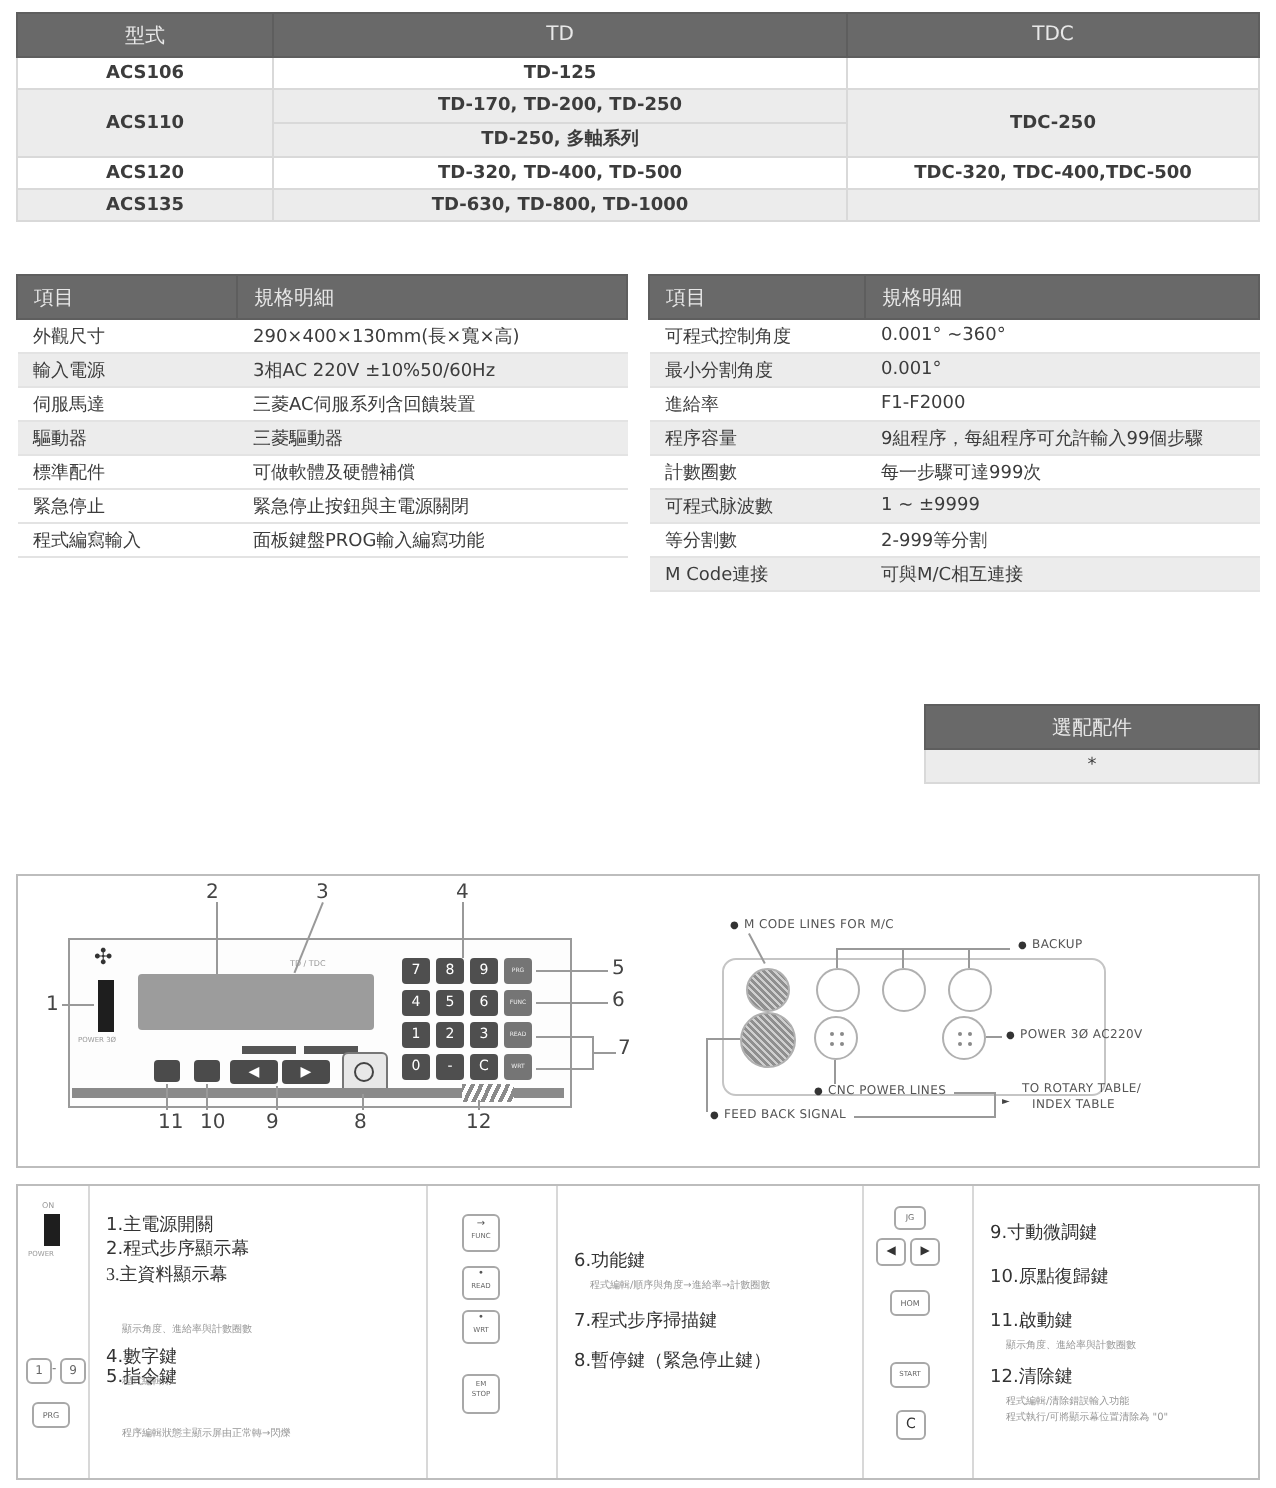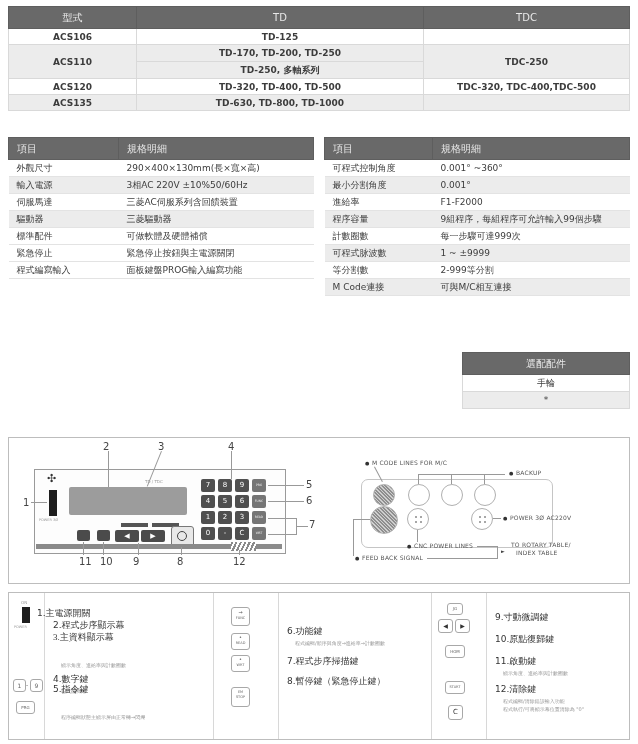--- a/index.html
+++ b/index.html
@@ -186,23 +186,20 @@
           <td>可與M/C相互連接</td>
         </tr>
   </tbody>
     </table>
 
 
   <table id="opt-acc" class="abs">
     <tbody>
         <tr>
           <th>選配配件</th>
-        </tr>
-    <tr>
-          <td>手輪</td>
         </tr>
     <tr class="alt">
           <td>*</td>
         </tr>
   </tbody>
     </table>
 
   <div id="diagram" class="framebox">
 
     <div class="panel-rect" style="left:25px;top:31px;width:250px;height:83px;"></div>
@@ -321,21 +318,21 @@
     <div class="vdiv" style="left:477px;"></div>
 
     <span class="tiny" style="left:12px;top:8px;font-size:4px;">ON</span>
     <div class="pswitch" style="left:13px;top:14px;width:8px;height:16px;"></div>
     <span class="tiny" style="left:5px;top:33px;font-size:3.5px;">POWER</span>
     <span class="kico" style="left:4px;top:86px;width:11px;height:11px;font-size:6px;line-height:11px;">1</span>
     <span class="tiny" style="left:17px;top:89px;font-size:6px;color:#666;">-</span>
     <span class="kico" style="left:21px;top:86px;width:11px;height:11px;font-size:6px;line-height:11px;">9</span>
     <span class="kico" style="left:7px;top:108px;width:17px;height:11px;font-size:4px;line-height:11px;">PRG</span>
 
-    <span class="litem" style="left:28px;top:16px;">1.主電源開關</span>
+    <span class="litem" style="left:44px;top:16px;">1.主電源開關</span>
     <span class="litem" style="left:44px;top:28px;">2.程式步序顯示幕</span>
     <span class="litem" style="left:44px;top:40px;font-family:Liberation Serif, serif;">3.主資料顯示幕</span>
     <span class="lsub" style="left:52px;top:69px;">顯示角度、進給率與計數圈數</span>
     <span class="litem" style="left:44px;top:82px;">4.數字鍵</span>
     <span class="lsub" style="left:52px;top:95px;">程式編輯用</span>
     <span class="litem" style="left:44px;top:92px;">5.指令鍵</span>
     <span class="lsub" style="left:52px;top:121px;">程序編輯狀態主顯示屏由正常轉→閃爍</span>
 
     <span class="kico k2" style="left:222px;top:14px;width:17px;height:16px;padding-top:1px;">
       <div class="g">→</div>

